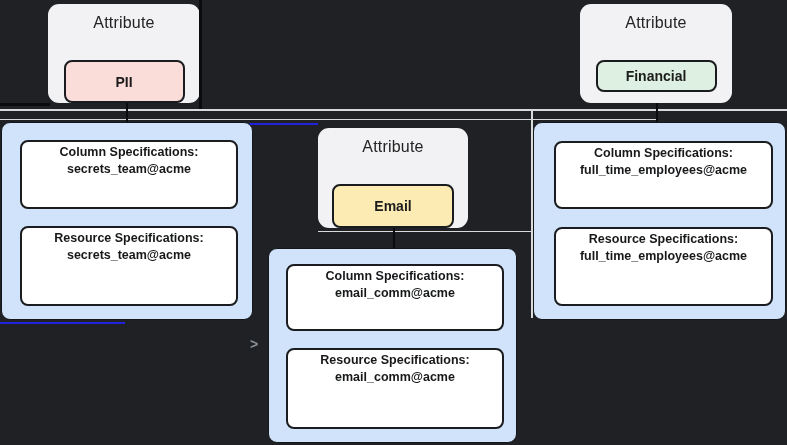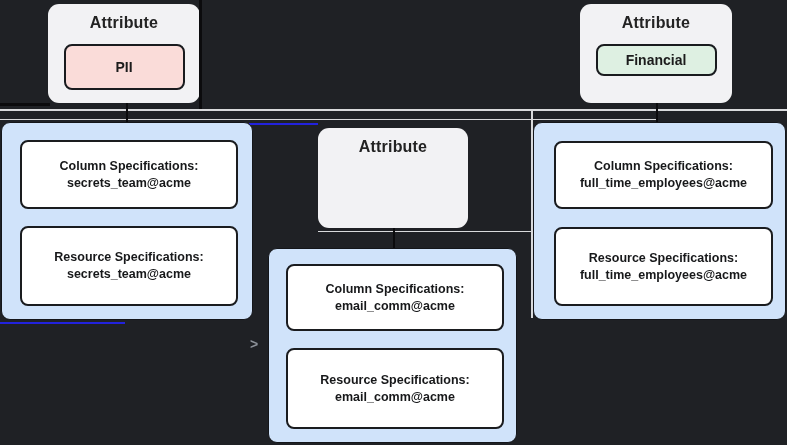--- a/index.html
+++ b/index.html
@@ -20,40 +20,40 @@
     font-size:14px;font-weight:700;line-height:1;
   }
   
   .attr-card{
     position:absolute;z-index:5;
     background:#f2f2f4;border-radius:11px;
     display:flex;flex-direction:column;align-items:center;
     box-sizing:border-box;padding-top:10px;
   }
   .attr-title{
-    font-size:16px;color:#232323;font-weight:700;letter-spacing:.2px;
+    font-size:16px;color:#232323;font-weight:400;letter-spacing:.2px;
   }
   .attr-chip{
-    box-sizing:border-box;margin-top:12px;
+    box-sizing:border-box;margin-top:28px;
     border:2px solid #191b1e;border-radius:8px;
     display:flex;align-items:center;justify-content:center;
     font-size:14px;font-weight:700;color:#1c1c1c;
   }
   .chip-pii{background:#fadcd9;}
   .chip-email{background:#fcecb4;}
   .chip-financial{background:#def0e2;}
   
   .group{
     position:absolute;z-index:4;box-sizing:border-box;
     background:#d0e3fa;border:1px solid #14161a;border-radius:9px;
   }
   .spec-box{
     position:absolute;box-sizing:border-box;
     background:#ffffff;border:2px solid #1a1c1f;border-radius:8px;
-    display:flex;flex-direction:column;align-items:center;justify-content:center;
+    display:flex;flex-direction:column;align-items:center;
     text-align:center;color:#17181a;
     font-size:12.5px;font-weight:700;line-height:17px;
     padding:2px 4px;
   }
 </style>
 </head>
 <body>
 
 <div class="canvas">
 
@@ -78,20 +78,21 @@
     <div class="attr-chip chip-pii" style="width:121px;height:46px">PII</div>
   </div>
 
   <div class="attr-card" style="left:580px;top:4px;width:152px;height:99px">
     <div class="attr-title">Attribute</div>
     <div class="attr-chip chip-financial" style="width:121px;height:32px">Financial</div>
   </div>
 
   <div class="attr-card" style="left:318px;top:128px;width:150px;height:100px">
     <div class="attr-title">Attribute</div>
+    <div class="attr-chip chip-email" style="width:122px;height:47px">Email</div>
   </div>
 
   <div class="group" style="left:1px;top:122px;width:252px;height:198px">
     <div class="spec-box" style="left:18px;top:17px;width:218px;height:69px">
       <div>Column Specifications:</div>
       <div>secrets_team@acme</div>
     </div>
     <div class="spec-box" style="left:18px;top:103px;width:218px;height:80px">
       <div>Resource Specifications:</div>
       <div>secrets_team@acme</div>

